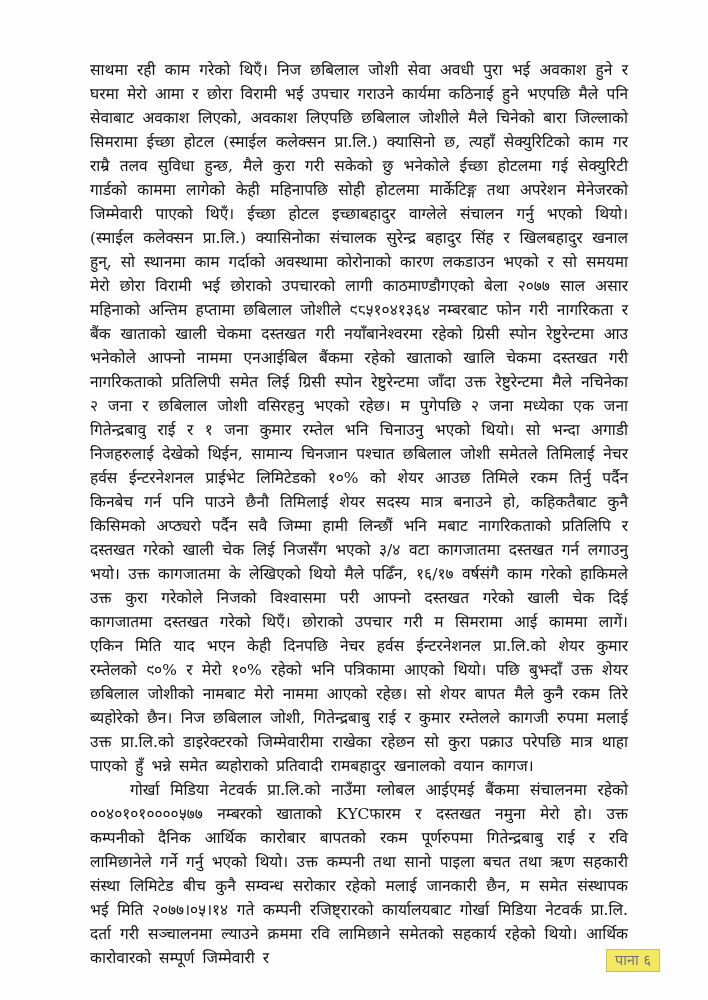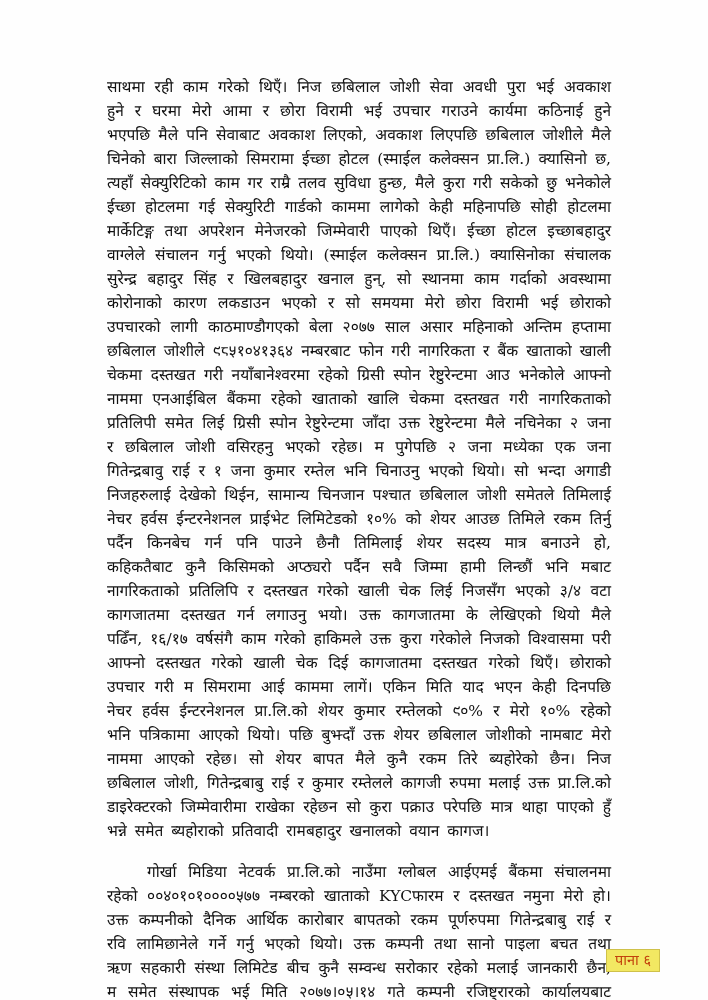--- a/index.html
+++ b/index.html
@@ -21,21 +21,21 @@
     position: absolute;
     left: 90px;
     top: 58px;
     width: 538px;
   }
   .body-text {
     font-size: 15.5px;
     line-height: 24px;
     text-align: justify;
     word-spacing: 3px;
-    margin: 17px;
+    margin: 0;
   }
   .para-continuation {
     text-indent: 0;
   }
   .section-heading {
     margin: 4px 0 2px 0;
     font-size: 16px;
     line-height: 26px;
     font-weight: bold;
     text-align: left;
@@ -56,21 +56,21 @@
     right: 48px;
     bottom: 28px;
   }
   .page-badge {
     display: inline-block;
     font-size: 14.5px;
     line-height: 18px;
     padding: 1px 8px 2px 8px;
     background: #f2e862;
     border: 1px solid #cfc14a;
-    color: #c2410c;
+    color: #737373;
   }
 </style>
 </head>
 <body>
 
 <div class="page">
   <div class="content">
 
     <p class="body-text para-continuation">साथमा रही काम गरेको थिएँ। निज छबिलाल जोशी सेवा अवधी पुरा भई अवकाश हुने र घरमा मेरो आमा र छोरा विरामी भई उपचार गराउने कार्यमा कठिनाई हुने भएपछि मैले पनि सेवाबाट अवकाश लिएको, अवकाश लिएपछि छबिलाल जोशीले मैले चिनेको बारा जिल्लाको सिमरामा ईच्छा होटल (स्माईल कलेक्सन प्रा.लि.) क्यासिनो छ, त्यहाँ सेक्युरिटिको काम गर राम्रै तलव सुविधा हुन्छ, मैले कुरा गरी सकेको छु भनेकोले ईच्छा होटलमा गई सेक्युरिटी गार्डको काममा लागेको केही महिनापछि सोही होटलमा मार्केटिङ्ग तथा अपरेशन मेनेजरको जिम्मेवारी पाएको थिएँ। ईच्छा होटल इच्छाबहादुर वाग्लेले संचालन गर्नु भएको थियो। (स्माईल कलेक्सन प्रा.लि.) क्यासिनोका संचालक सुरेन्द्र बहादुर सिंह र खिलबहादुर खनाल हुन्, सो स्थानमा काम गर्दाको अवस्थामा कोरोनाको कारण लकडाउन भएको र सो समयमा मेरो छोरा विरामी भई छोराको उपचारको लागी काठमाण्डौगएको बेला २०७७ साल असार महिनाको अन्तिम हप्तामा छबिलाल जोशीले ९८५१०४१३६४ नम्बरबाट फोन गरी नागरिकता र बैंक खाताको खाली चेकमा दस्तखत गरी नयाँबानेश्वरमा रहेको ग्रिसी स्पोन रेष्टुरेन्टमा आउ भनेकोले आफ्नो नाममा एनआईबिल बैंकमा रहेको खाताको खालि चेकमा दस्तखत गरी नागरिकताको प्रतिलिपी समेत लिई ग्रिसी स्पोन रेष्टुरेन्टमा जाँदा उक्त रेष्टुरेन्टमा मैले नचिनेका २ जना र छबिलाल जोशी वसिरहनु भएको रहेछ। म पुगेपछि २ जना मध्येका एक जना गितेन्द्रबावु राई र १ जना कुमार रम्तेल भनि चिनाउनु भएको थियो। सो भन्दा अगाडी निजहरुलाई देखेको थिईन, सामान्य चिनजान पश्चात छबिलाल जोशी समेतले तिमिलाई नेचर हर्वस ईन्टरनेशनल प्राईभेट लिमिटेडको १०% को शेयर आउछ तिमिले रकम तिर्नु पर्दैन किनबेच गर्न पनि पाउने छैनौ तिमिलाई शेयर सदस्य मात्र बनाउने हो, कहिकतैबाट कुनै किसिमको अप्ठ्यरो पर्दैन सवै जिम्मा हामी लिन्छौं भनि मबाट नागरिकताको प्रतिलिपि र दस्तखत गरेको खाली चेक लिई निजसँग भएको ३/४ वटा कागजातमा दस्तखत गर्न लगाउनु भयो। उक्त कागजातमा के लेखिएको थियो मैले पढिँन, १६/१७ वर्षसंगै काम गरेको हाकिमले उक्त कुरा गरेकोले निजको विश्वासमा परी आफ्नो दस्तखत गरेको खाली चेक दिई कागजातमा दस्तखत गरेको थिएँ। छोराको उपचार गरी म सिमरामा आई काममा लागें। एकिन मिति याद भएन केही दिनपछि नेचर हर्वस ईन्टरनेशनल प्रा.लि.को शेयर कुमार रम्तेलको ९०% र मेरो १०% रहेको भनि पत्रिकामा आएको थियो। पछि बुझ्दाँ उक्त शेयर छबिलाल जोशीको नामबाट मेरो नाममा आएको रहेछ। सो शेयर बापत मैले कुनै रकम तिरे ब्यहोरेको छैन। निज छबिलाल जोशी, गितेन्द्रबाबु राई र कुमार रम्तेलले कागजी रुपमा मलाई उक्त प्रा.लि.को डाइरेक्टरको जिम्मेवारीमा राखेका रहेछन सो कुरा पक्राउ परेपछि मात्र थाहा पाएको हुँ भन्ने समेत ब्यहोराको प्रतिवादी रामबहादुर खनालको वयान कागज।</p>
 

